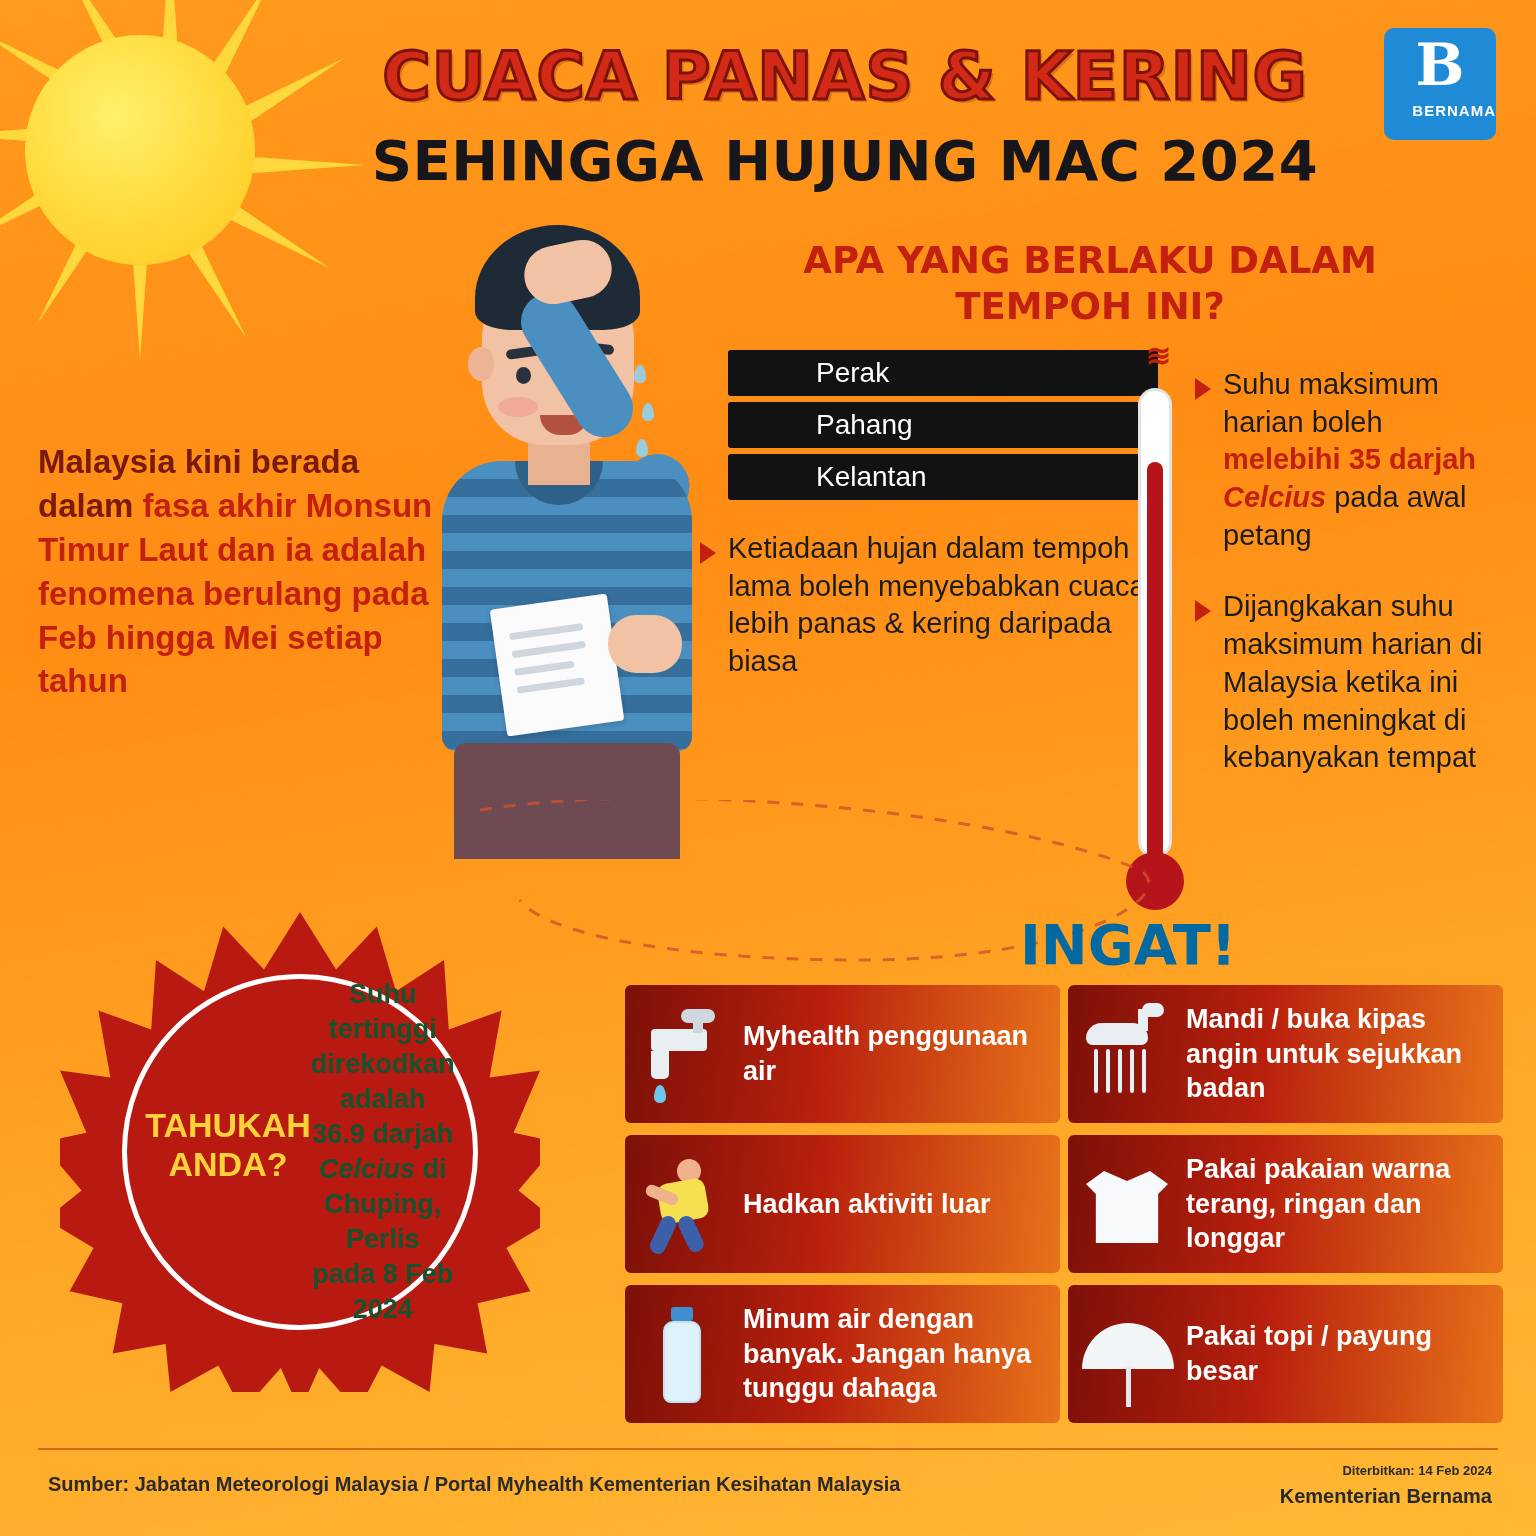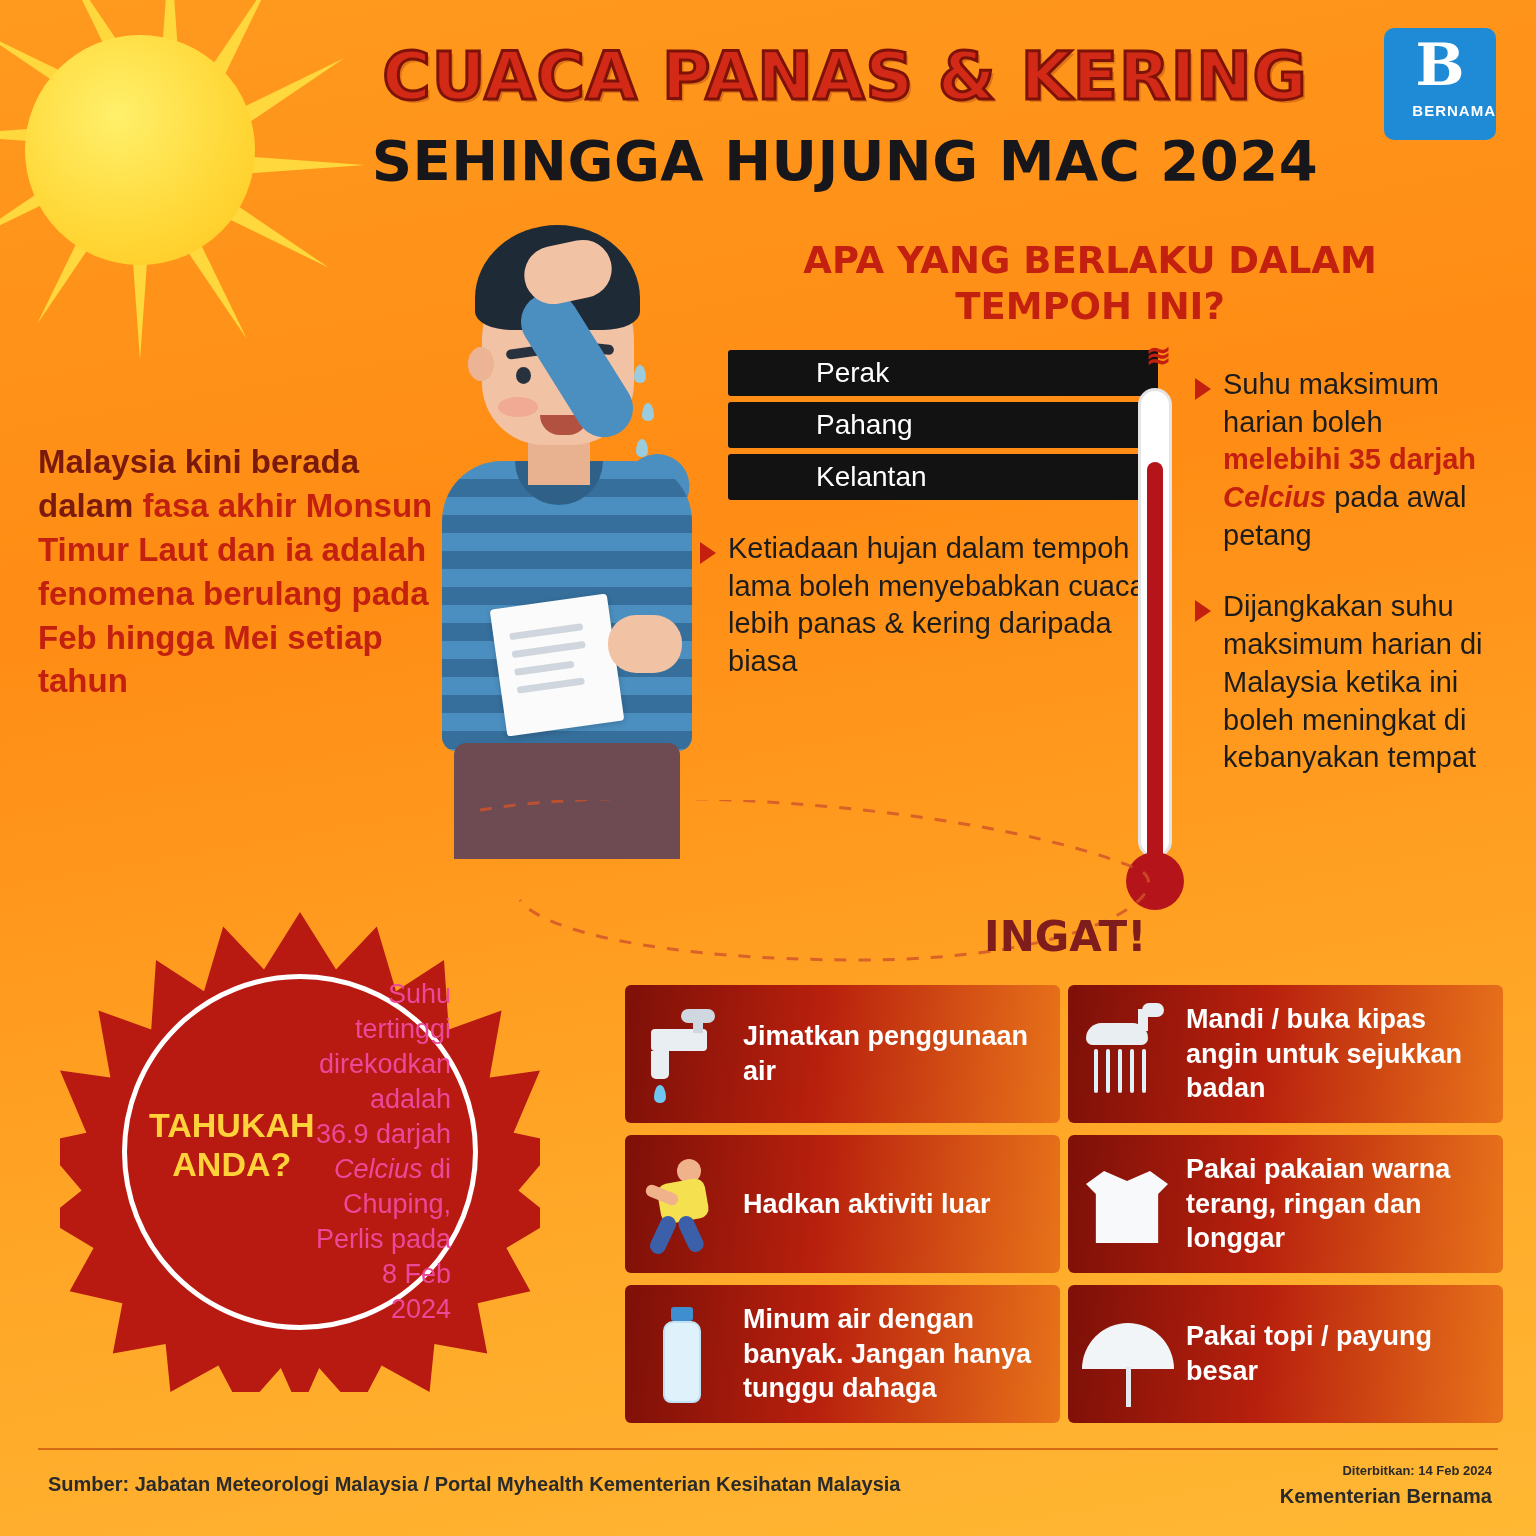--- a/index.html
+++ b/index.html
@@ -124,27 +124,27 @@
     background:#b81a12;
     clip-path: polygon(50% 0%,57.5% 12%,66% 3%,70% 16.5%,80% 10%,81% 24.5%,92% 20.5%,89.5% 34.5%,100% 33%,94.5% 46%,104% 48%,95.5% 58%,103% 64%,93% 70%,98% 79%,87% 81.5%,89% 92%,78% 90%,77% 100%,67% 94.5%,62% 104%,54% 95%,50% 104%,46% 95%,38% 104%,33% 94.5%,23% 100%,22% 90%,11% 92%,13% 81.5%,2% 79%,7% 70%,-3% 64%,4.5% 58%,-4% 48%,5.5% 46%,0% 33%,10.5% 34.5%,8% 20.5%,19% 24.5%,20% 10%,30% 16.5%,34% 3%,42.5% 12%);
   }
   .burst .ring {
     position:absolute; left: 62px; top: 62px; width: 356px; height: 356px;
     border: 5px solid #fff; border-radius: 50%;
     display:flex; flex-direction:row; align-items:center; justify-content:center; text-align:center;
     padding: 0 22px;
   }
   .burst .tahu { color:#ffd23a; font-size: 34px; font-weight: 900; line-height:1.15; margin-bottom: 14px; }
-  .burst .fact { color:#ec4899; font-size: 27px; line-height: 1.3; font-weight: 400; text-align: right; }
+  .burst .fact { color:#14532d; font-size: 27px; line-height: 1.3; font-weight: 700; }
   .burst .fact .ital { font-style: italic; }
 
   
   .ingat {
-    position:absolute; left: 984px; top: 912px; font-size: 42px; font-weight: 900;
-    color:#7f1d1d; font-family:"DejaVu Sans", sans-serif;
+    position:absolute; left: 1020px; top: 912px; font-size: 56px; font-weight: 900;
+    color:#0369a1; font-family:"DejaVu Sans", sans-serif;
   }
 
   
   .tips { position:absolute; left: 625px; top: 985px; width: 870px; display:grid;
           grid-template-columns: 435px 435px; grid-auto-rows: 150px; gap: 0 8px; }
   .tip { position:relative; margin-bottom: 12px; height: 138px;
          background: linear-gradient(95deg, #7d1008 0%, #b8200d 45%, #e8731a 100%);
          border-radius: 6px; display:flex; align-items:center; }
   .tip .ic { width: 118px; height: 118px; flex: 0 0 auto; position:relative; }
   .tip .lbl { color:#fff; font-size: 27px; line-height: 1.28; font-weight: 600; padding-right: 12px; }
@@ -294,21 +294,21 @@
   <div class="tips">
 
     <div class="tip">
       <div class="ic ic-tap">
         <div class="body"></div>
           <div class="spout"></div>
           <div class="knob"></div>
           <div class="stem"></div>
           <div class="drop"></div>
       </div>
-      <div class="lbl">Jimatkan penggunaan air</div>
+      <div class="lbl">Myhealth penggunaan air</div>
     </div>
 
     <div class="tip">
       <div class="ic ic-shower">
         <div class="head"></div>
           <div class="pipe"></div>
           <div class="knob2"></div>
         <div class="w" style="left:26px;"></div>
           <div class="w" style="left:38px;"></div>
         <div class="w" style="left:50px;"></div>

